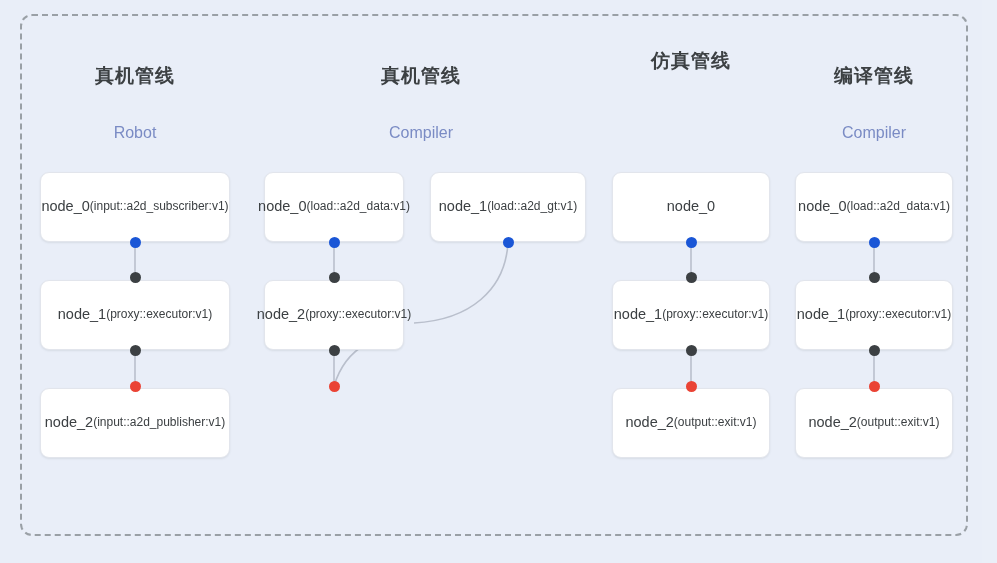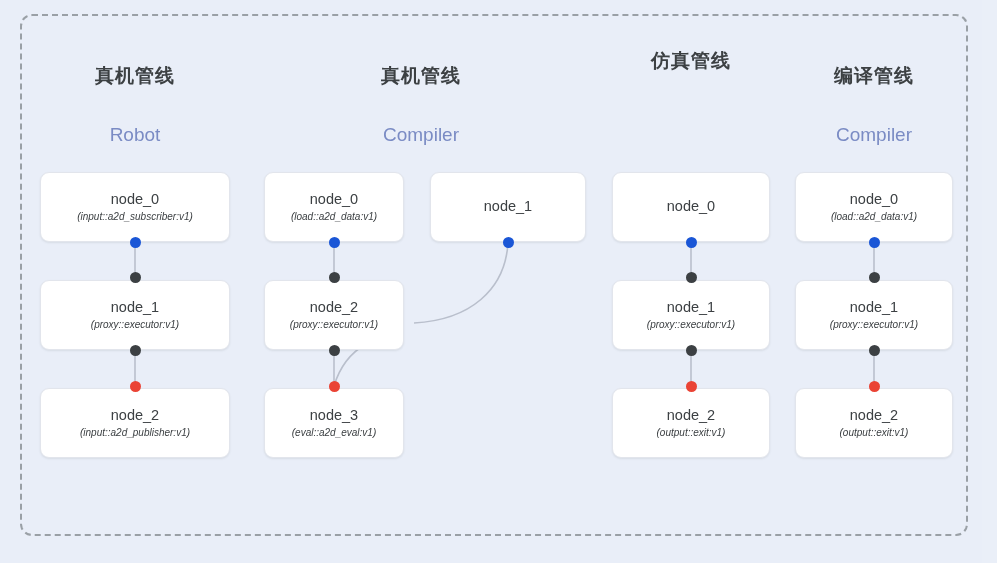--- a/index.html
+++ b/index.html
@@ -42,49 +42,48 @@
     position: absolute;
     font-size: 19px;
     font-weight: bold;
     color: #3c4043;
     text-align: center;
     white-space: nowrap;
     letter-spacing: 1px;
   }
   .col-title-en {
     position: absolute;
-    font-size: 19px;
+    font-size: 16px;
     font-weight: normal;
     color: #7a8bc4;
     text-align: center;
     white-space: nowrap;
   }
   .node {
     position: absolute;
     box-sizing: border-box;
     background: #ffffff;
     border: 1px solid #e2e5ec;
     border-radius: 9px;
     box-shadow: 0 1px 2px rgba(60,64,67,0.10);
     display: flex;
-    flex-direction: column;
+    flex-direction: row;
     align-items: center;
     justify-content: center;
     text-align: center;
   }
   .node-name {
     font-size: 14.5px;
     color: #3c4043;
     line-height: 1.45;
   }
   .node-type {
-    font-size: 10px;
+    font-size: 12px;
     color: #3c4043;
     line-height: 1.45;
-    font-style: italic;
   }
   .port {
     position: absolute;
     width: 11px;
     height: 11px;
     border-radius: 50%;
   }
   .port-in    { background: #1a56d6; }
   .port-mid   { background: #3c4043; }
   .port-out   { background: #ea4335; }
@@ -148,34 +147,31 @@
   <div class="port port-out" style="left:129.5px; top:381px;"></div>
 
   <div class="node" style="left:264px; top:172px; width:140px; height:70px;">
     <div class="node-name">node_0</div>
     <div class="node-type">(load::a2d_data:v1)</div>
   </div>
   <div class="port port-in" style="left:328.5px; top:237px;"></div>
 
   <div class="node" style="left:430px; top:172px; width:156px; height:70px;">
     <div class="node-name">node_1</div>
+    <div class="node-type">(load::a2d_gt:v1)</div>
   </div>
   <div class="port port-in" style="left:502.5px; top:237px;"></div>
 
   <div class="node" style="left:264px; top:280px; width:140px; height:70px;">
     <div class="node-name">node_2</div>
     <div class="node-type">(proxy::executor:v1)</div>
   </div>
   <div class="port port-mid" style="left:328.5px; top:272px;"></div>
   <div class="port port-mid" style="left:328.5px; top:345px;"></div>
 
-  <div class="node" style="left:264px; top:388px; width:140px; height:70px;">
-    <div class="node-name">node_3</div>
-    <div class="node-type">(eval::a2d_eval:v1)</div>
-  </div>
   <div class="port port-out" style="left:328.5px; top:381px;"></div>
 
   <div class="node" style="left:612px; top:172px; width:158px; height:70px;">
     <div class="node-name">node_0</div>
   </div>
   <div class="port port-in" style="left:685.5px; top:237px;"></div>
 
   <div class="node" style="left:612px; top:280px; width:158px; height:70px;">
     <div class="node-name">node_1</div>
     <div class="node-type">(proxy::executor:v1)</div>

